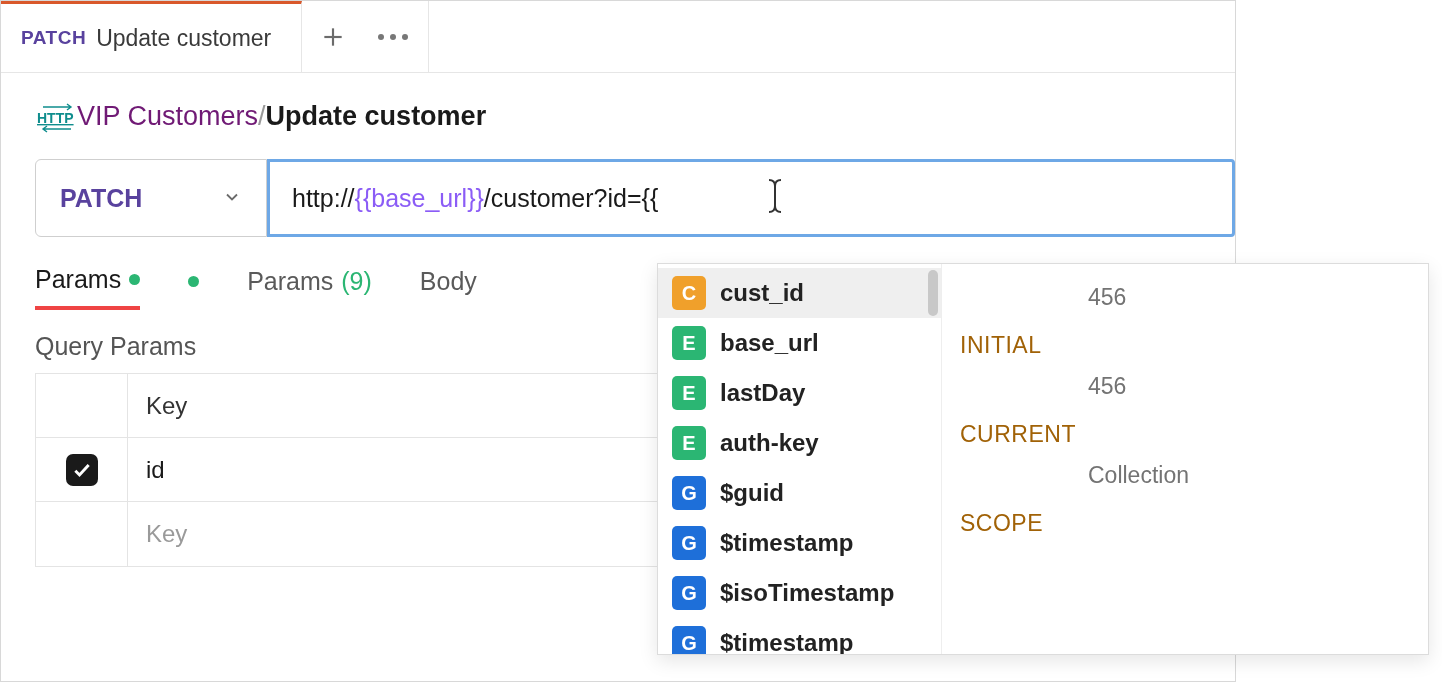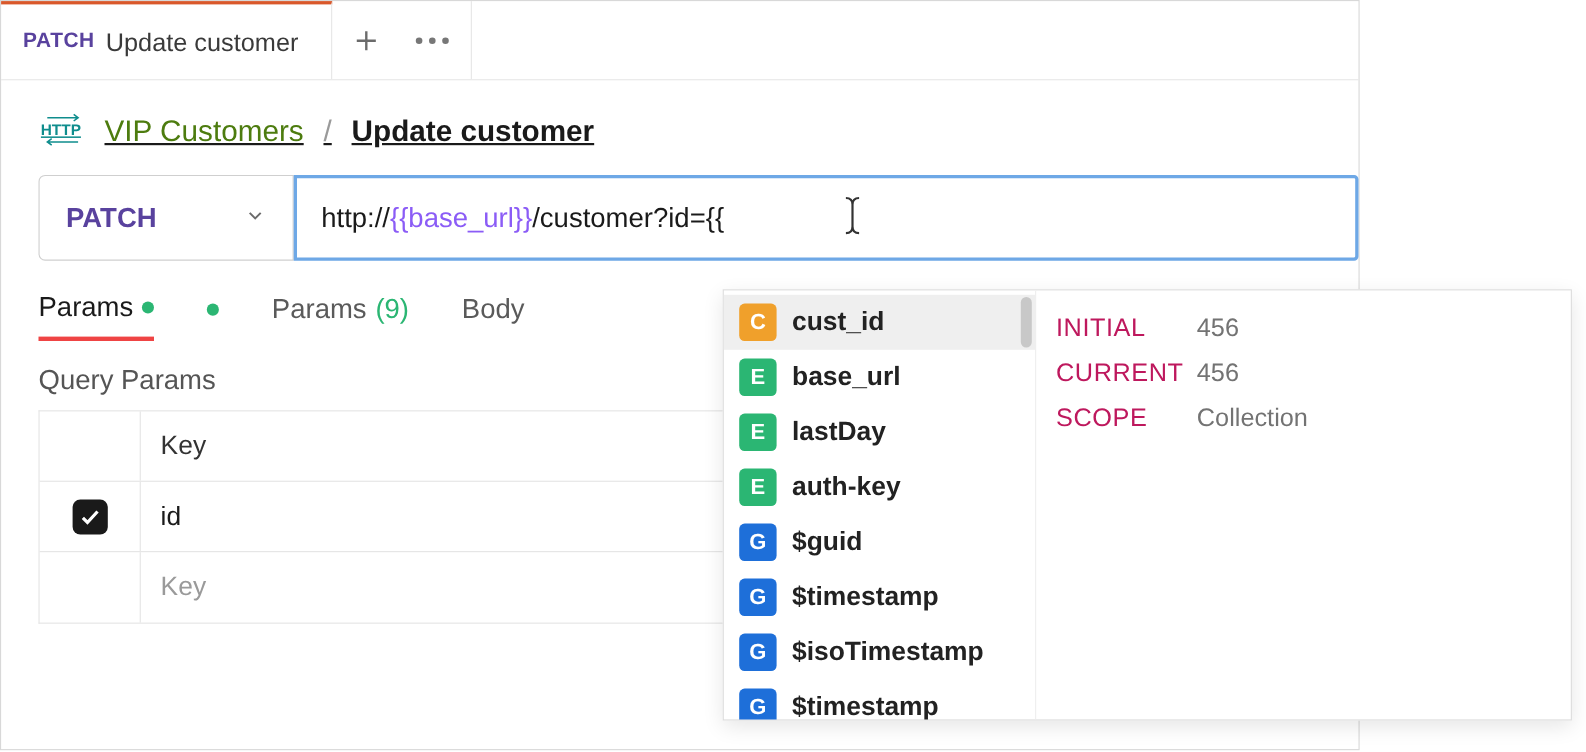--- a/index.html
+++ b/index.html
@@ -48,31 +48,29 @@
     display: flex;
     align-items: center;
     padding: 0 18px;
     gap: 30px;
     border-right: 1px solid #e6e6e6;
   }
   .icon-plus svg, .icon-dots svg { display:block; }
   
   .breadcrumb-row {
     display: flex;
-    align-items: flex-end;
+    align-items: flex-start;
     padding: 28px 30px 24px 36px;
-    gap: 18px;
     font-size: 27px;
-    text-decoration: underline;
   }
   .http-badge {
     width: 40px; height: 34px;
     display:flex;align-items:center;justify-content:center;
   }
-  .bc-item { color: #4d7c0f; cursor:pointer; }
+  .bc-item { color: #701a75; cursor:pointer; }
   .bc-sep { color: #9a9a9a; }
   .bc-current { color: #1a1a1a; font-weight: 700; }
   
   .urlbar-row {
     display: flex;
     padding: 0 0 0 34px;
     align-items: stretch;
     height: 78px;
     gap: 0;
   }
@@ -207,21 +205,21 @@
   .popup-scroll {
     position:absolute;right:3px;top:6px;width:10px;height:46px;
     background:#c8c8c8;border-radius:5px;
   }
   .popup-detail {
     flex:1;
     padding:20px 18px;
     font-size:23px;
   }
   .detail-row { display:flex;gap:18px;margin-bottom:14px; }
-  .detail-label { color:#be185d;width:110px;letter-spacing:.5px; }
+  .detail-label { color:#a16207;width:110px;letter-spacing:.5px;margin-top:48px; }
   .detail-val { color:#737373; }
 </style>
 </head>
 <body>
 
 <div class="outer">
 
   <div class="tabstrip">
     <div class="tab active">
       <span class="method">PATCH</span>

